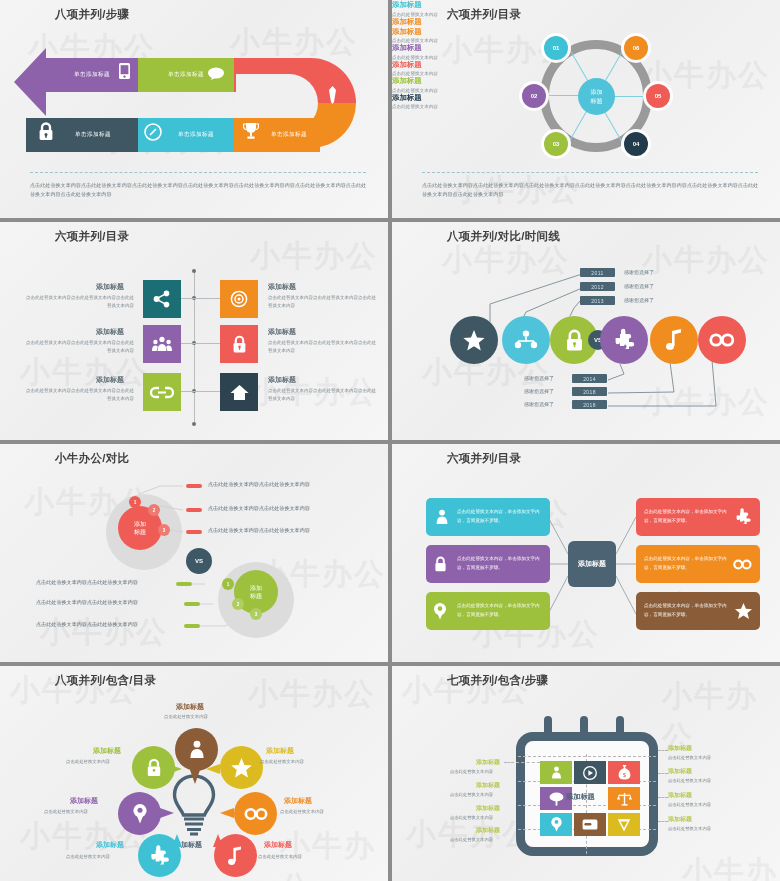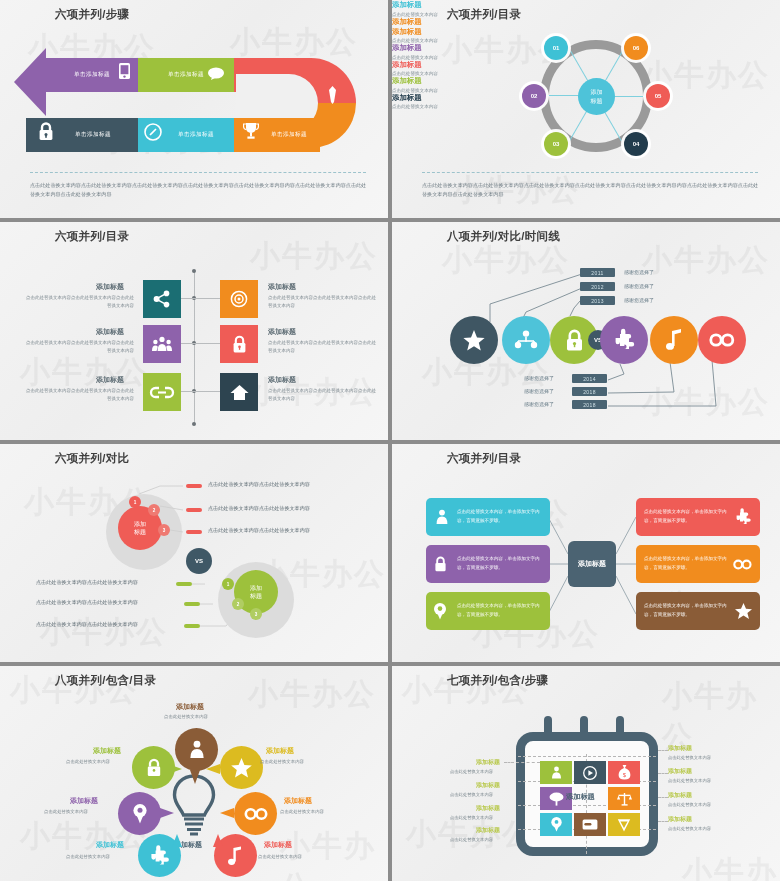--- a/index.html
+++ b/index.html
@@ -159,21 +159,21 @@
   .cdash { position:absolute; border-top:1px dashed #b6b6b6; height:0; }
   .cdashv { position:absolute; border-left:1px dashed #b6b6b6; width:0; }
   svg { display:block; overflow:visible; }
 </style>
 </head>
 <body>
 
 <div class="grid">
 
   <div class="slide">
-    <div class="slide-title">六项并列/步骤</div>
+    <div class="slide-title">八项并列/步骤</div>
     <div class="wm" style="left:28px;top:28px;">小牛办公</div>
     <div class="wm" style="left:230px;top:22px;">小牛办公</div>
     <div class="wm" style="left:100px;top:120px;">小牛办公</div>
 
     <div class="p1-arrowhead"></div>
     <div class="p1-seg" style="left:46px;top:58px;width:92px;background:#8e62ab;">
       <span>单击添加标题</span>
     </div>
     <div class="p1-icn" style="left:118px;top:62px;">
       <svg width="13" height="18" viewBox="0 0 13 18">
@@ -481,21 +481,21 @@
 
     <div class="yearbox" style="left:180px;top:152px;">2014</div>
     <div class="thanks" style="left:132px;top:153px;">感谢您选择了</div>
     <div class="yearbox" style="left:180px;top:165px;">2018</div>
     <div class="thanks" style="left:132px;top:166px;">感谢您选择了</div>
     <div class="yearbox" style="left:180px;top:178px;">2018</div>
     <div class="thanks" style="left:132px;top:179px;">感谢您选择了</div>
   </div>
 
   <div class="slide">
-    <div class="slide-title">六项并列/对比</div>
+    <div class="slide-title">小牛办公/对比</div>
     <div class="wm" style="left:24px;top:38px;">小牛办公</div>
     <div class="wm" style="left:258px;top:110px;">小牛办公</div>
     <div class="wm" style="left:40px;top:168px;">小牛办公</div>
 
     <div class="halo" style="left:106px;top:50px;width:76px;height:76px;"></div>
     <div class="center-node" style="left:118px;top:62px;width:44px;height:44px;background:#ef5c56;">
       <span>添加</span>
       <span>标题</span>
     </div>
     <div class="numdot" style="left:129px;top:52px;width:12px;height:12px;background:#ef5c56;">1</div>

